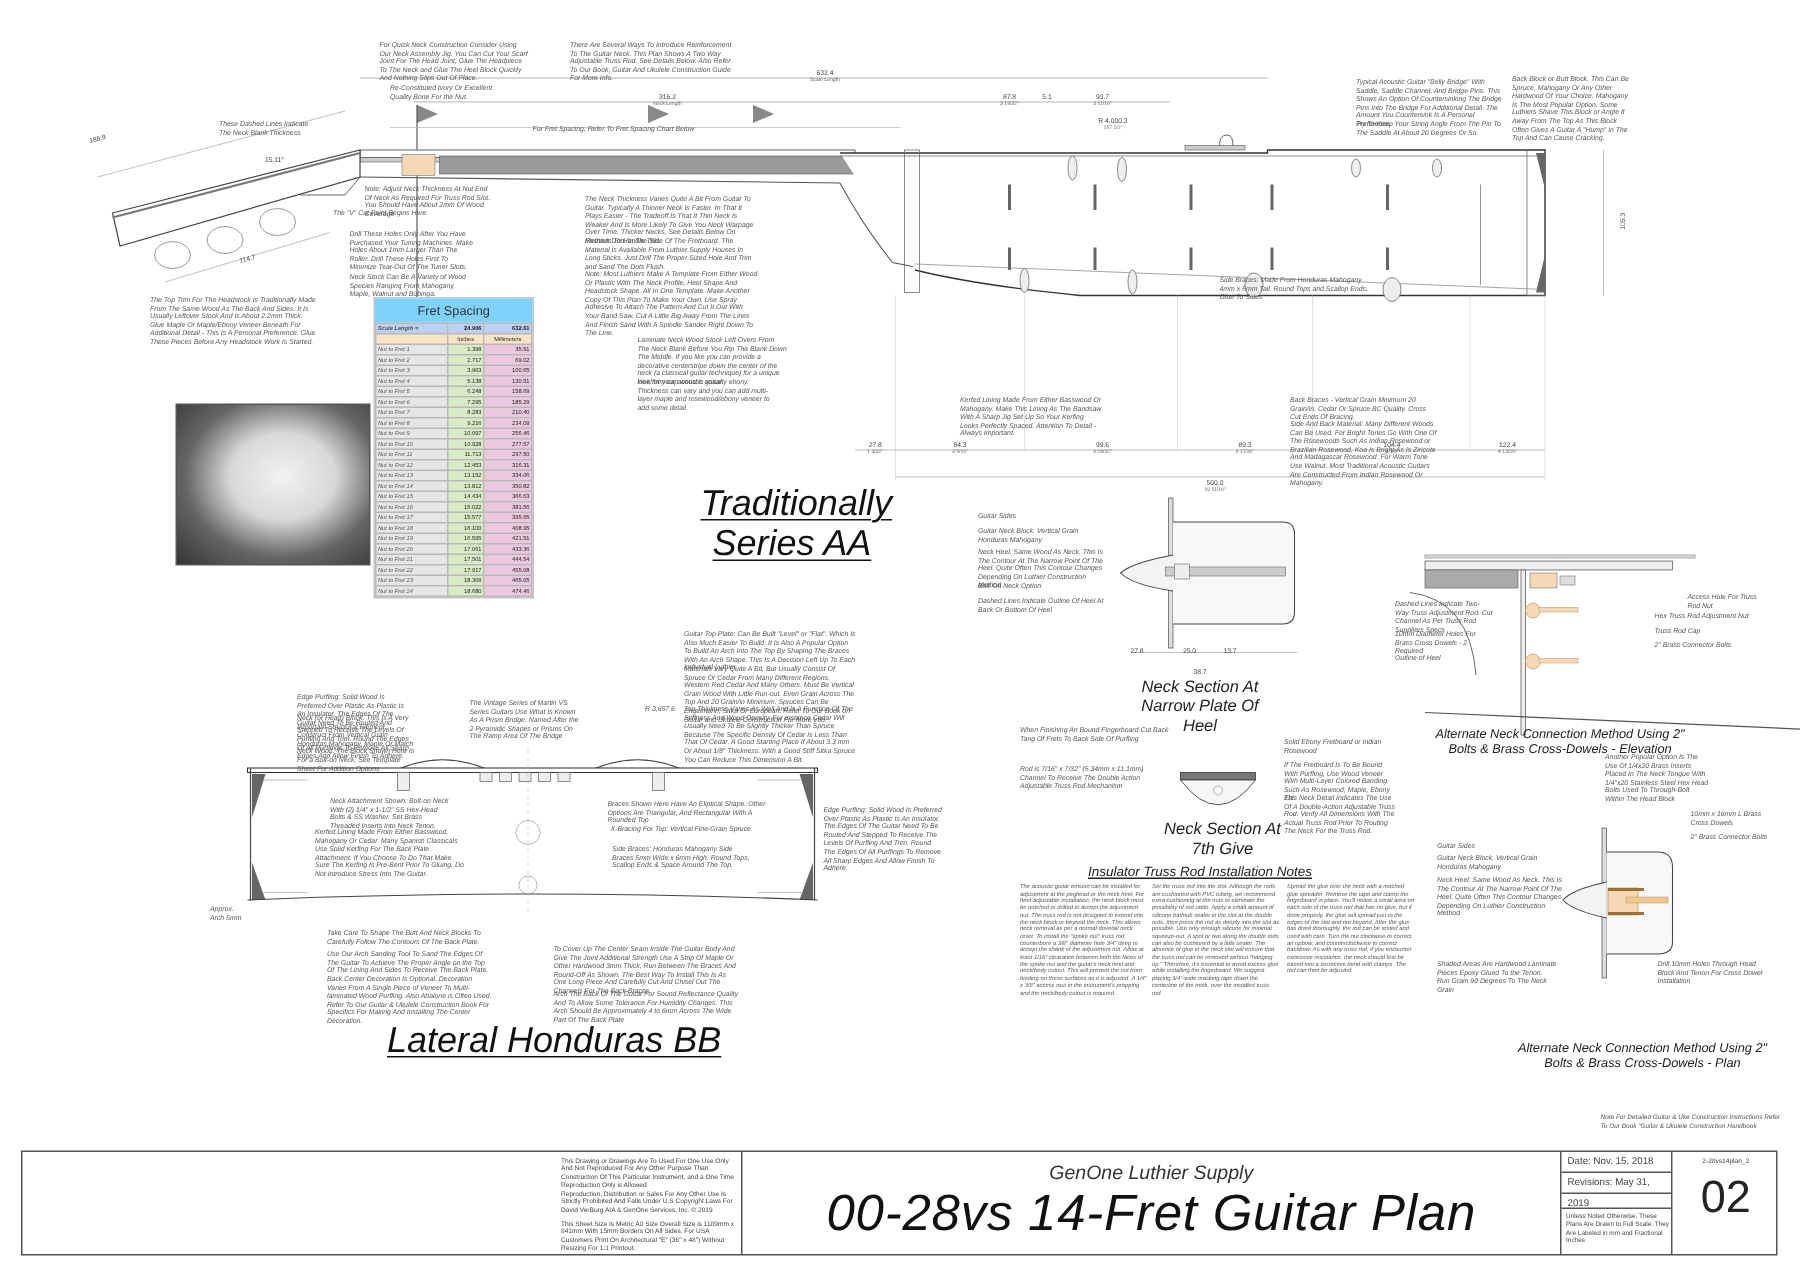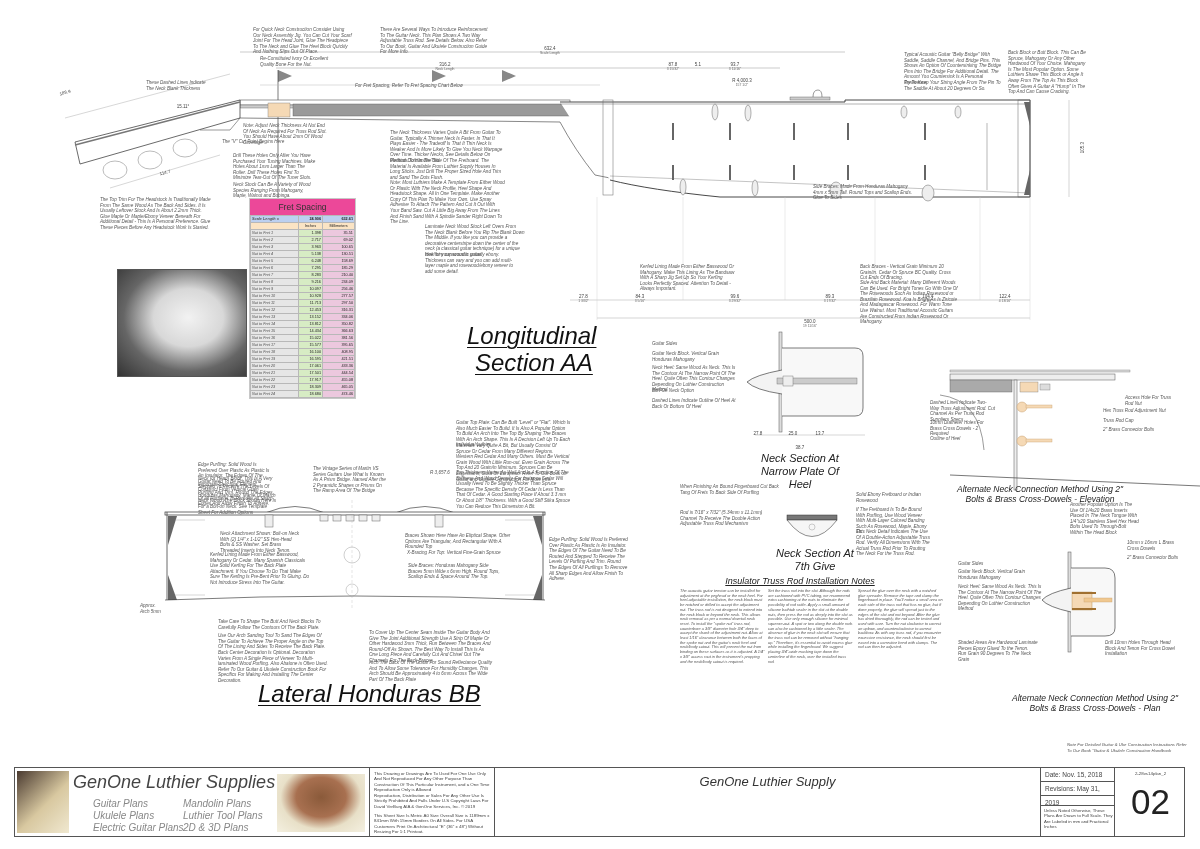--- a/index.html
+++ b/index.html
@@ -7,38 +7,38 @@
   body { position: relative; font-family: "Liberation Sans", sans-serif; color: #222; }
   .note { position: absolute; font-size: 4.6px; line-height: 5.6px; font-style: italic; color: #555; }
   .dim { position: absolute; font-size: 4.5px; color: #444; text-align: center; }
   .dim small { display:block; font-size: 3.4px; color:#666; }
   .title-lg { position: absolute; font-style: italic; font-size: 24px; line-height: 27px; color: #111; text-decoration: underline; text-decoration-thickness: 1px; text-underline-offset: 3px; }
   .title-md { position: absolute; font-style: italic; font-size: 11px; line-height: 13px; color: #222; text-align: center; }
   .title-sm { position: absolute; font-style: italic; font-size: 8.5px; line-height: 10px; color: #222; text-align: center; }
   svg { position: absolute; overflow: visible; }
   
   #fret-table { position: absolute; left: 249px; top: 198px; width: 107px; border: 1px solid #c8c8c8; background:#f0f0f0; }
-  #fret-table .ft-title { font-size: 8.5px; text-align: center; height: 16px; line-height: 16px; background: #ec4899; color: #333; }
+  #fret-table .ft-title { font-size: 8.5px; text-align: center; height: 16px; line-height: 16px; background: #7dd3fc; color: #333; }
   #fret-table table { border-collapse: collapse; width: 100%; }
   #fret-table td { font-size: 3.8px; height: 6.5px; line-height: 6px; border: 0.5px solid #b8b8b8; padding: 0 1px; white-space: nowrap; }
   #fret-table td.lbl { font-style: italic; background: #e6e6e6; color: #555; width: 48px; }
   #fret-table td.in { background: #d7ecc4; text-align: right; width: 24px; }
   #fret-table td.mm { background: #ecc8de; text-align: right; }
   #fret-table tr.scale td { background: #bcd0f0; font-weight: bold; }
   #fret-table tr.head td { background: #fbe4c4; text-align: center; }
   
   #title-block { position: absolute; left: 14px; top: 767px; width: 1171px; height: 70px; border: 1px solid #555; background: #fff; }
   .tb-cell { position: absolute; top: 0; height: 100%; border-right: 1px solid #555; }
   .brand-name { position: absolute; left: 58px; top: 4px; font-size: 18px; font-style: italic; color: #444; }
   .brand-link { position: absolute; font-size: 10px; font-style: italic; color: #888; }
   .legal { position: absolute; font-size: 4.4px; line-height: 5.3px; color: #444; }
   .plan-company { position: absolute; left: 0; width: 100%; top: 6px; text-align: center; font-size: 13px; font-style: italic; color: #333; }
   .plan-title { position: absolute; left: 0; width: 100%; top: 22px; text-align: center; font-size: 34px; font-style: italic; color: #111; letter-spacing: 0.5px; }
   .tb-row { position: absolute; left: 0; width: 100%; border-bottom: 1px solid #555; font-size: 6.5px; color: #444; padding-left: 4px; }
-  .sheet-num { position: absolute; width: 100%; text-align: center; top: 14px; font-size: 35px; color: #222; }
+  .sheet-num { position: absolute; width: 100%; text-align: center; top: 14px; font-size: 30px; color: #222; }
   .photo { position: absolute; background: linear-gradient(135deg,#666,#aaa 40%,#ddd 60%,#777); }
 </style>
 </head>
 <body>
 
 <div>
   <svg width="1200" height="340" style="left:0;top:0;">
 
     <line x1="240" y1="52" x2="845" y2="52" stroke="#aaa" stroke-width="0.6"></line>
     <line x1="276" y1="68" x2="625" y2="68" stroke="#aaa" stroke-width="0.6"></line>
@@ -150,22 +150,22 @@
   <div class="note" style="left:425px;top:252px;width:95px;">Heel trim cap wood is usually ebony. Thickness can vary and you can add multi-layer maple and rosewood/ebony veneer to add some detail.</div>
   <div class="note" style="left:904px;top:52px;width:100px;">Typical Acoustic Guitar "Belly Bridge" With Saddle, Saddle Channel, And Bridge Pins. This Shows An Option Of Countersinking The Bridge Pins Into The Bridge For Additional Detail. The Amount You Countersink Is A Personal Preference.</div>
   <div class="note" style="left:904px;top:80px;width:100px;">Try To Keep Your String Angle From The Pin To The Saddle At About 20 Degrees Or So.</div>
   <div class="note" style="left:1008px;top:50px;width:82px;">Back Block or Butt Block. This Can Be Spruce, Mahogany Or Any Other Hardwood Of Your Choice. Mahogany Is The Most Popular Option. Some Luthiers Shave This Block or Angle It Away From The Top As This Block Often Gives A Guitar A "Hump" In The Top And Can Cause Cracking.</div>
   <div class="note" style="left:813px;top:184px;width:100px;">Side Braces: Made From Honduras Mahogany 4mm x 5mm Tall. Round Tops and Scallop Ends. Glue To Sides</div>
   <div class="note" style="left:640px;top:264px;width:95px;">Kerfed Lining Made From Either Basswood Or Mahogany. Make This Lining As The Bandsaw With A Sharp Jig Set Up So Your Kerfing Looks Perfectly Spaced. Attention To Detail - Always Important.</div>
   <div class="note" style="left:860px;top:264px;width:95px;">Back Braces - Vertical Grain Minimum 20 Grain/in. Cedar Or Spruce BC Quality. Cross Cut Ends Of Bracing.</div>
   <div class="note" style="left:860px;top:280px;width:100px;">Side And Back Material: Many Different Woods Can Be Used. For Bright Tones Go With One Of The Rosewoods Such As Indian Rosewood or Brazilian Rosewood. Koa Is Bright As Is Ziricote And Madagascar Rosewood. For Warm Tone Use Walnut. Most Traditional Acoustic Guitars Are Constructed From Indian Rosewood Or Mahogany.</div>
 
   <div class="title-lg" style="left:467px;top:322px;">
-    <div>Longitudinal</div>
-    <div style="padding-left:8px;">Section AA</div>
+    <div>Traditionally</div>
+    <div style="padding-left:8px;">Series AA</div>
   </div>
 </div>
 
 <div class="photo" style="left:117px;top:269px;width:130px;height:108px;background:radial-gradient(ellipse at 55% 45%,#f2f2f2 0%,#d8d8d8 35%,#666 65%,#333 100%);border:1px solid #555;"></div>
 
 <div id="fret-table">
   <div class="ft-title">Fret Spacing</div>
   <table>
     <tbody>
         <tr class="scale">
@@ -440,38 +440,28 @@
   <div class="note" style="left:218px;top:633px;width:110px;">Use Our Arch Sanding Tool To Sand The Edges Of The Guitar To Achieve The Proper Angle on the Top Of The Lining And Sides To Receive The Back Plate.</div>
   <div class="note" style="left:218px;top:650px;width:110px;">Back Center Decoration Is Optional. Decoration Varies From A Single Piece of Veneer To Multi-laminated Wood Purfling. Also Abalone is Often Used. Refer To Our Guitar &amp; Ukulele Construction Book For Specifics For Making And Installing The Center Decoration.</div>
   <div class="note" style="left:369px;top:630px;width:125px;">To Cover Up The Center Seam Inside The Guitar Body And Give The Joint Additional Strength Use A Strip Of Maple Or Other Hardwood 3mm Thick, Run Between The Braces And Round-Off As Shown. The Best Way To Install This Is As One Long Piece And Carefully Cut And Chisel Out The Channels For The Back Braces.</div>
   <div class="note" style="left:369px;top:660px;width:125px;">Arch The Back Of The Guitar For Sound Reflectance Quality And To Allow Some Tolerance For Humidity Changes. This Arch Should Be Approximately 4 to 6mm Across The Wide Part Of The Back Plate</div>
   <div class="title-lg" style="left:258px;top:680px;">Lateral Honduras BB</div>
 </div>
 
 <div class="note" style="left:1067px;top:742px;width:125px;font-size:4.3px;">Note For Detailed Guitar &amp; Uke Construction Instructions Refer To Our Book "Guitar &amp; Ukulele Construction Handbook</div>
 
 <div id="title-block">
-  <div class="tb-cell" style="left:0;width:355px;">
-    <div class="photo" style="left:2px;top:3px;width:52px;height:62px;background:linear-gradient(135deg,#4a3a30,#d8c8a0 55%,#f0e8d0);"></div>
-    <div class="brand-name">GenOne Luthier Supplies</div>
-    <div class="brand-link" style="left:78px;top:30px;">Guitar Plans</div>
-    <div class="brand-link" style="left:78px;top:42px;">Ukulele Plans</div>
-    <div class="brand-link" style="left:78px;top:54px;">Electric Guitar Plans</div>
-    <div class="brand-link" style="left:168px;top:30px;">Mandolin Plans</div>
-    <div class="brand-link" style="left:168px;top:42px;">Luthier Tool Plans</div>
-    <div class="brand-link" style="left:168px;top:54px;">2D &amp; 3D Plans</div>
-    <div class="photo" style="left:262px;top:6px;width:88px;height:58px;background:radial-gradient(ellipse at 50% 40%,#8a5a3a 0%,#a87050 40%,#e8e0c8 65%,#f4f0e0);"></div>
-  </div>
   <div class="tb-cell" style="left:355px;width:125px;">
     <div class="legal" style="left:4px;top:3px;width:118px;">This Drawing or Drawings Are To Used For One Use Only And Not Reproduced For Any Other Purpose Than Construction Of This Particular Instrument, and a One Time Reproduction Only is Allowed</div>
     <div class="legal" style="left:4px;top:25px;width:118px;">Reproduction, Distribution or Sales For Any Other Use Is Strictly Prohibited And Falls Under U.S Copyright Laws For David VerBurg AIA &amp; GenOne Services, Inc. © 2019</div>
     <div class="legal" style="left:4px;top:45px;width:118px;">This Sheet Size Is Metric A0 Size Overall Size is 1189mm x 841mm With 15mm Borders On All Sides. For USA Customers Print On Architectural "E" (36" x 48") Without Resizing For 1:1 Printout.</div>
   </div>
   <div class="tb-cell" style="left:480px;width:546px;text-decoration:underline;">
     <div class="plan-company">GenOne Luthier Supply</div>
+    <div class="plan-title">00-28vs 14-Fret Guitar Plan</div>
   </div>
   <div class="tb-cell" style="left:1026px;width:74px;">
     <div class="tb-row" style="top:0;height:14px;line-height:14px;">Date: Nov. 15, 2018</div>
     <div class="tb-row" style="top:14px;height:14px;line-height:14px;">Revisions: May 31, 2019</div>
     <div class="tb-row" style="top:28px;height:10px;"></div>
     <div class="legal" style="left:3px;top:40px;width:70px;font-size:4.3px;">Unless Noted Otherwise, These Plans Are Drawn to Full Scale. They Are Labeled in mm and Fractional Inches</div>
   </div>
   <div class="tb-cell" style="left:1100px;width:71px;border-right:none;">
     <div class="legal" style="left:0;width:100%;text-align:center;top:3px;">2-28vs14plan_2</div>
     <div class="sheet-num">02</div>

